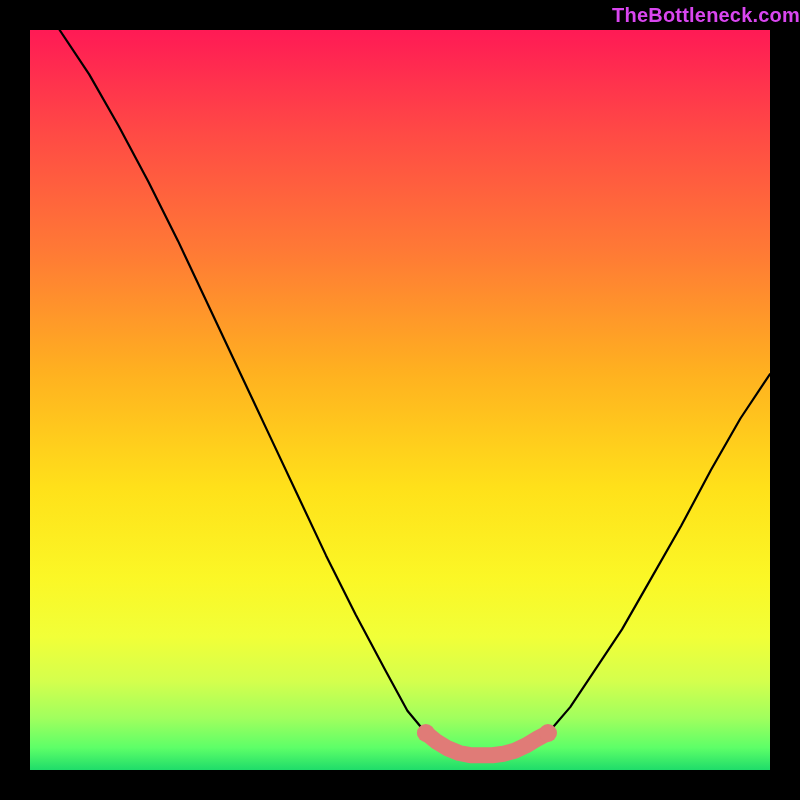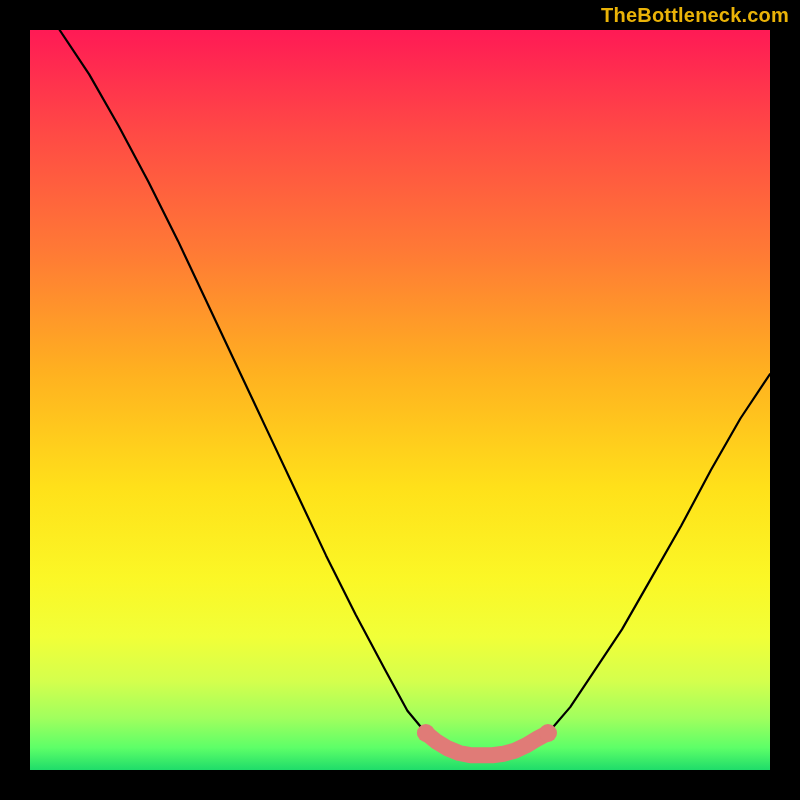--- a/index.html
+++ b/index.html
@@ -13,22 +13,22 @@
   }
   .frame {
     position: relative;
     width: 800px;
     height: 800px;
     background: #000;
   }
   .branding {
     position: absolute;
     top: 4px;
-    right: 11px;
-    color: #eab308;
+    right: 0;
+    color: #d946ef;
     font-size: 20px;
     font-weight: 600;
     letter-spacing: 0.2px;
     z-index: 10;
   }
   .plot-wrap {
     position: absolute;
     left: 30px;
     right: 30px;
     top: 30px;

